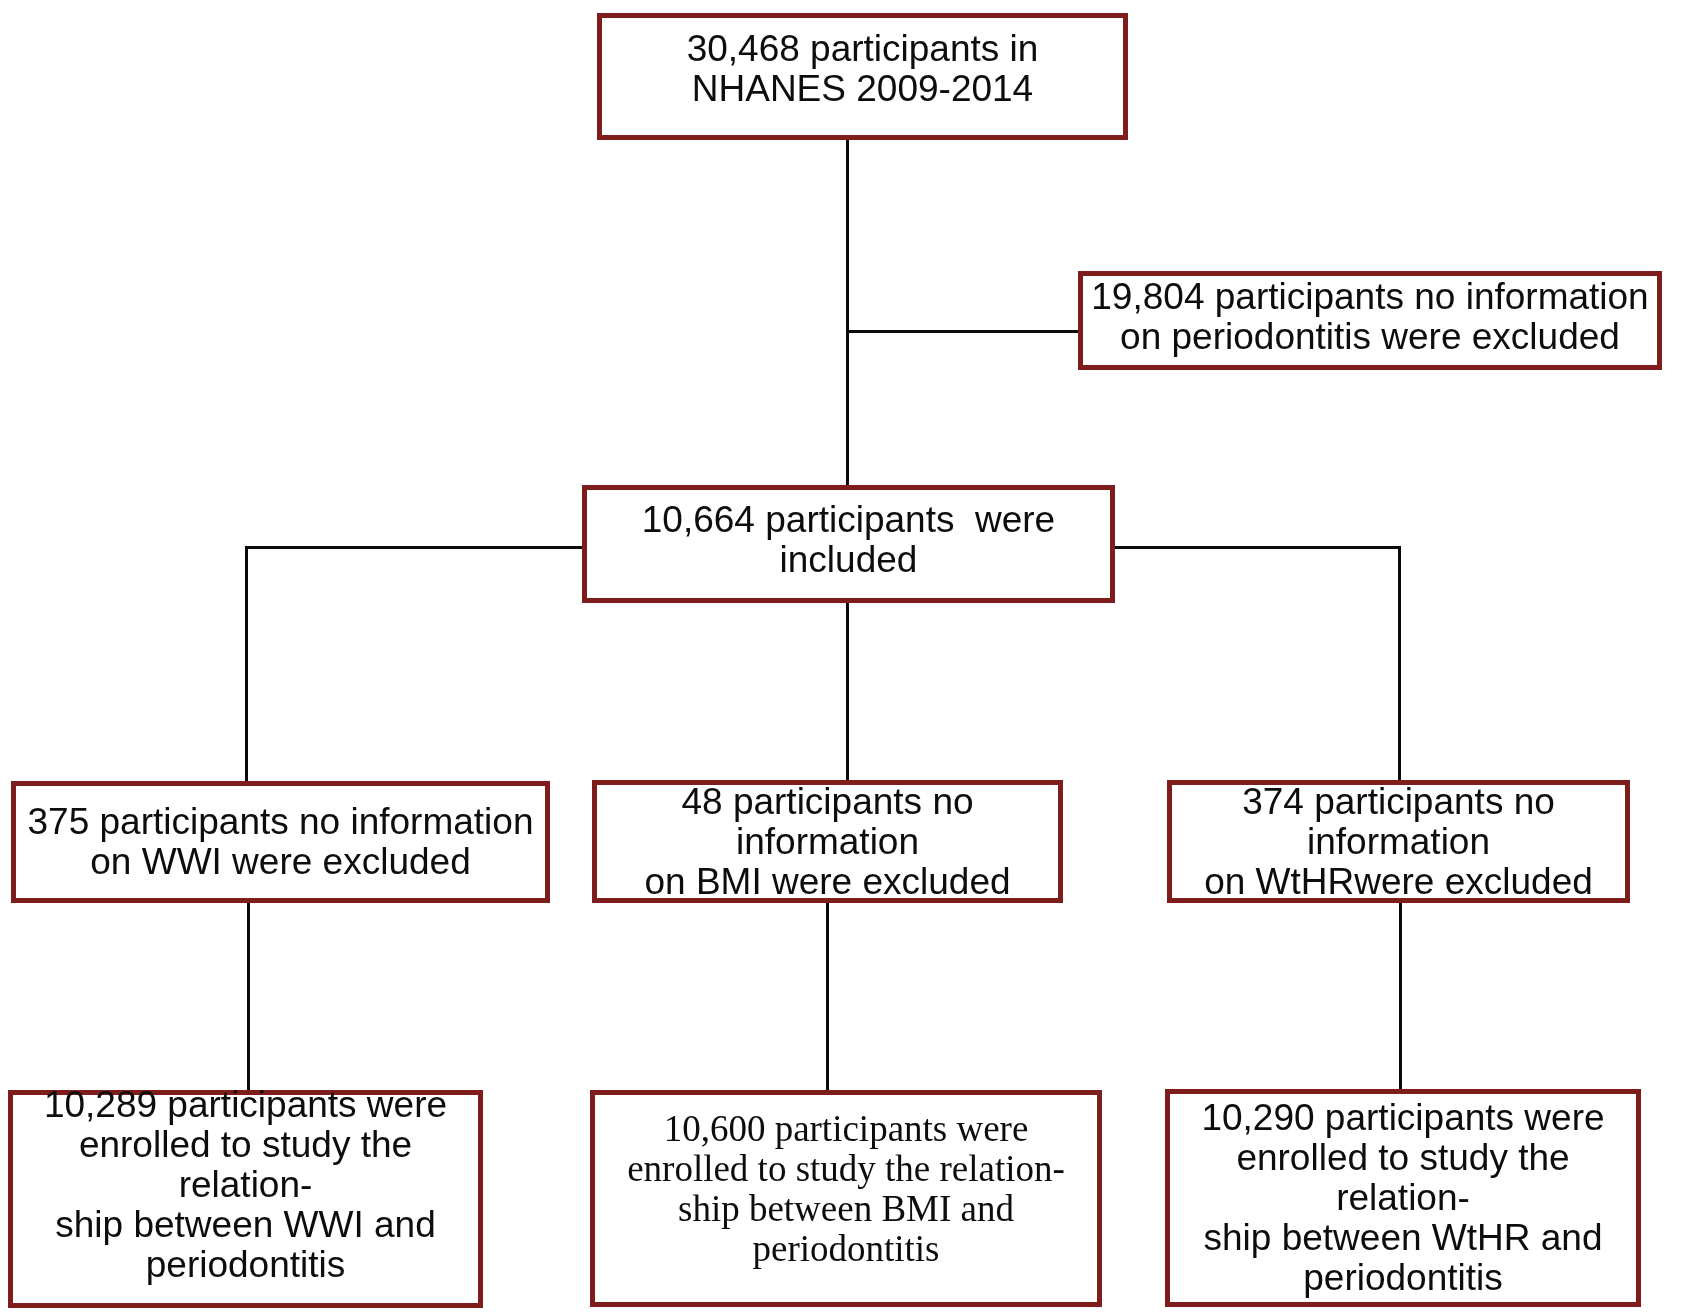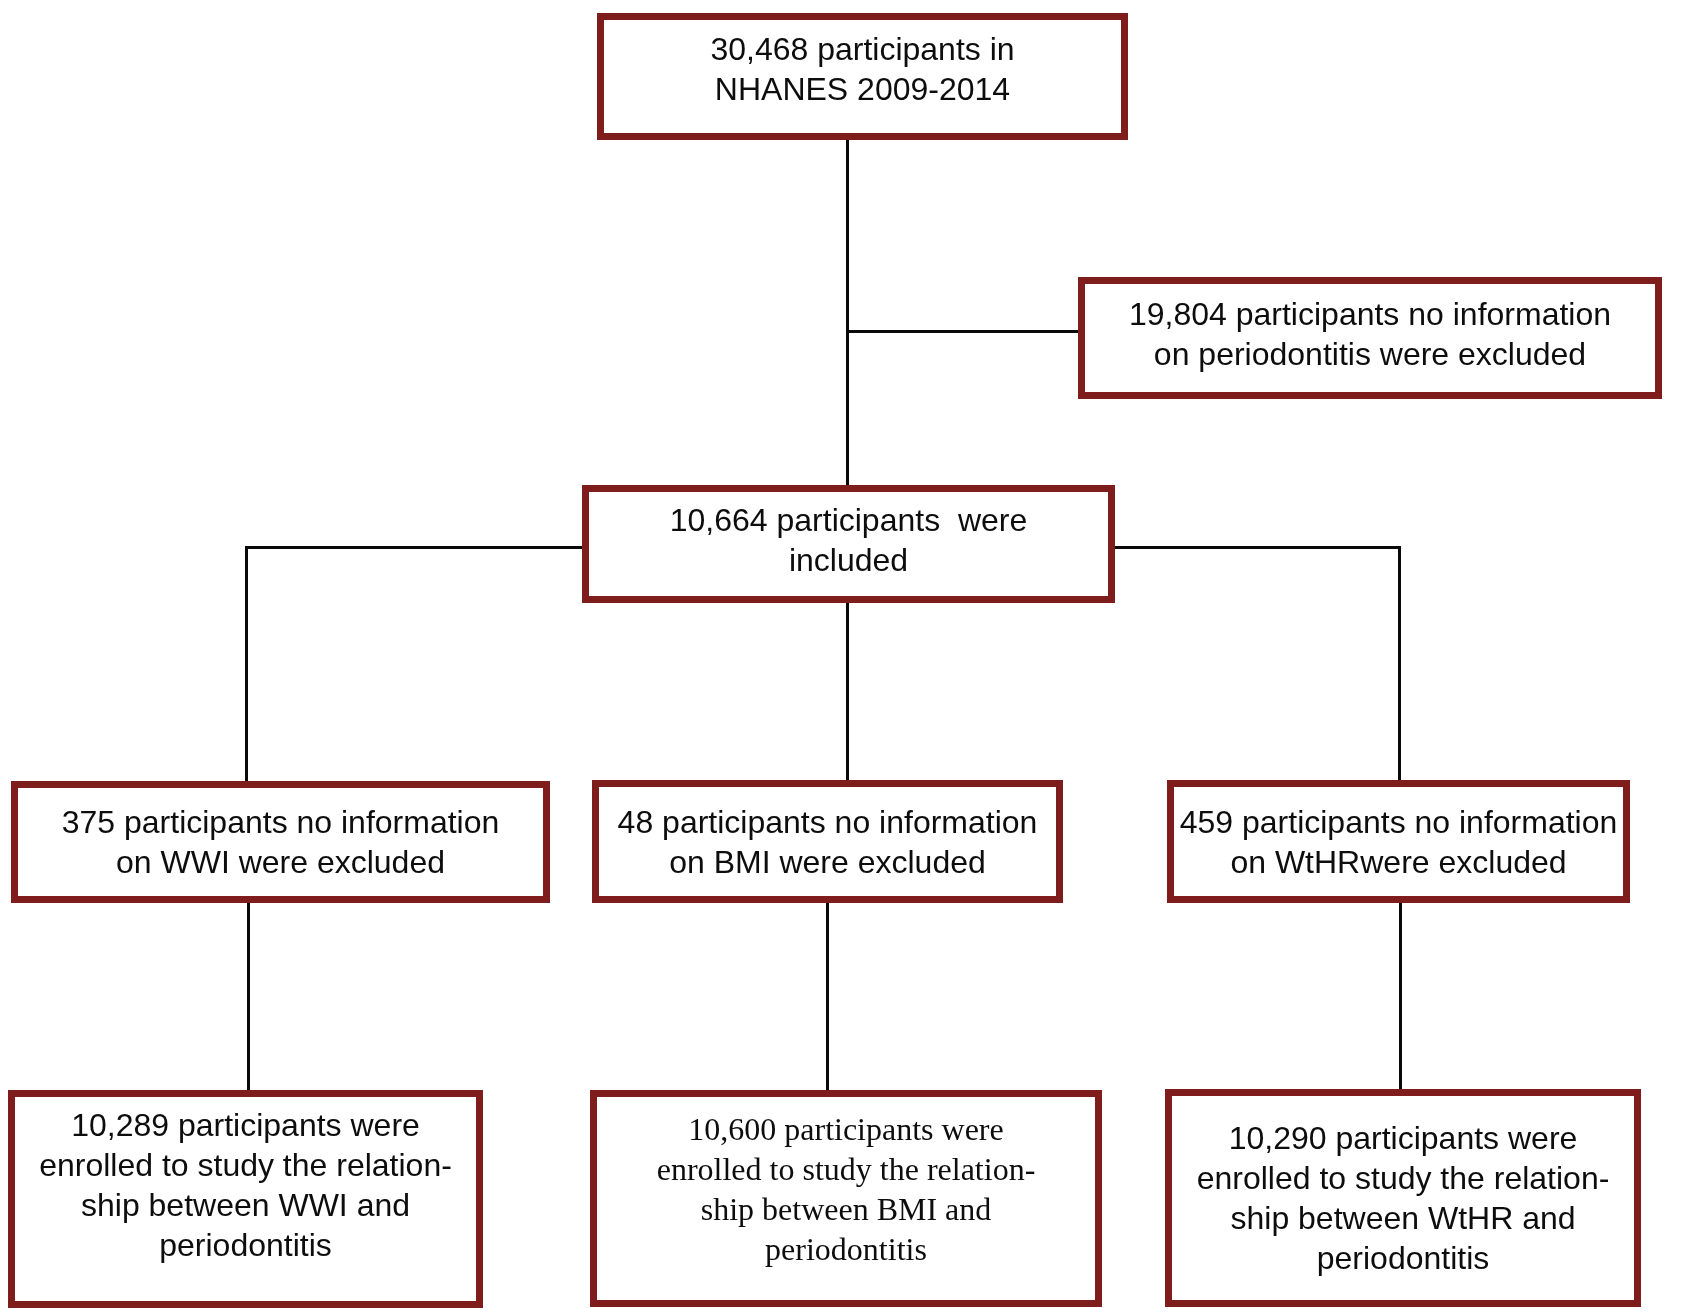--- a/index.html
+++ b/index.html
@@ -11,39 +11,39 @@
     position: relative;
     width: 1688px;
     height: 1315px;
     background: #ffffff;
     overflow: hidden;
     font-family: "Liberation Sans", "DejaVu Sans", sans-serif;
   }
   .box {
     position: absolute;
     box-sizing: border-box;
-    border: 7px solid #7f1d1d;
+    border: 5px solid #7f1d1d;
     background: #ffffff;
     display: flex;
     align-items: center;
     justify-content: center;
     text-align: center;
     color: #0d0d0d;
-    font-size: 32px;
+    font-size: 37px;
     line-height: 40px;
     white-space: pre-wrap;
   }
   .line {
     position: absolute;
     background: #0a0a0a;
   }
 
   
   .b-top        { left: 597px;  top: 13px;   width: 531px; height: 127px; padding-bottom: 16px; }
-  .b-excl-perio { left: 1078px; top: 277px;  width: 584px; height: 122px; padding-bottom: 8px; }
+  .b-excl-perio { left: 1078px; top: 271px;  width: 584px; height: 99px; padding-bottom: 8px; }
   .b-included   { left: 582px;  top: 485px;  width: 533px; height: 118px; padding-bottom: 8px; }
   .b-excl-wwi   { left: 11px;   top: 781px;  width: 539px; height: 122px; }
   .b-excl-bmi   { left: 592px;  top: 780px;  width: 471px; height: 123px; }
   .b-excl-wthr  { left: 1167px; top: 780px;  width: 463px; height: 123px; }
   .b-final-wwi  { left: 8px;    top: 1090px; width: 475px; height: 218px; padding-bottom: 28px; }
   .b-final-bmi  { left: 590px;  top: 1090px; width: 512px; height: 217px; padding-bottom: 20px; font-family: Liberation Serif, serif; }
   .b-final-wthr { left: 1165px; top: 1089px; width: 476px; height: 218px; }
 
   
   .l-v-top    { left: 846px;  top: 140px; width: 3px;   height: 347px; }
@@ -92,21 +92,21 @@
     <span>375 participants no information
 on WWI were excluded</span>
   </div>
 
   <div class="box b-excl-bmi">
     <span>48 participants no information
 on BMI were excluded</span>
   </div>
 
   <div class="box b-excl-wthr">
-    <span>459 participants no information
+    <span>374 participants no information
 on WtHRwere excluded</span>
   </div>
 
   <div class="box b-final-wwi">
     <span>10,289 participants were
 enrolled to study the relation-
 ship between WWI and
 periodontitis</span>
   </div>
 

